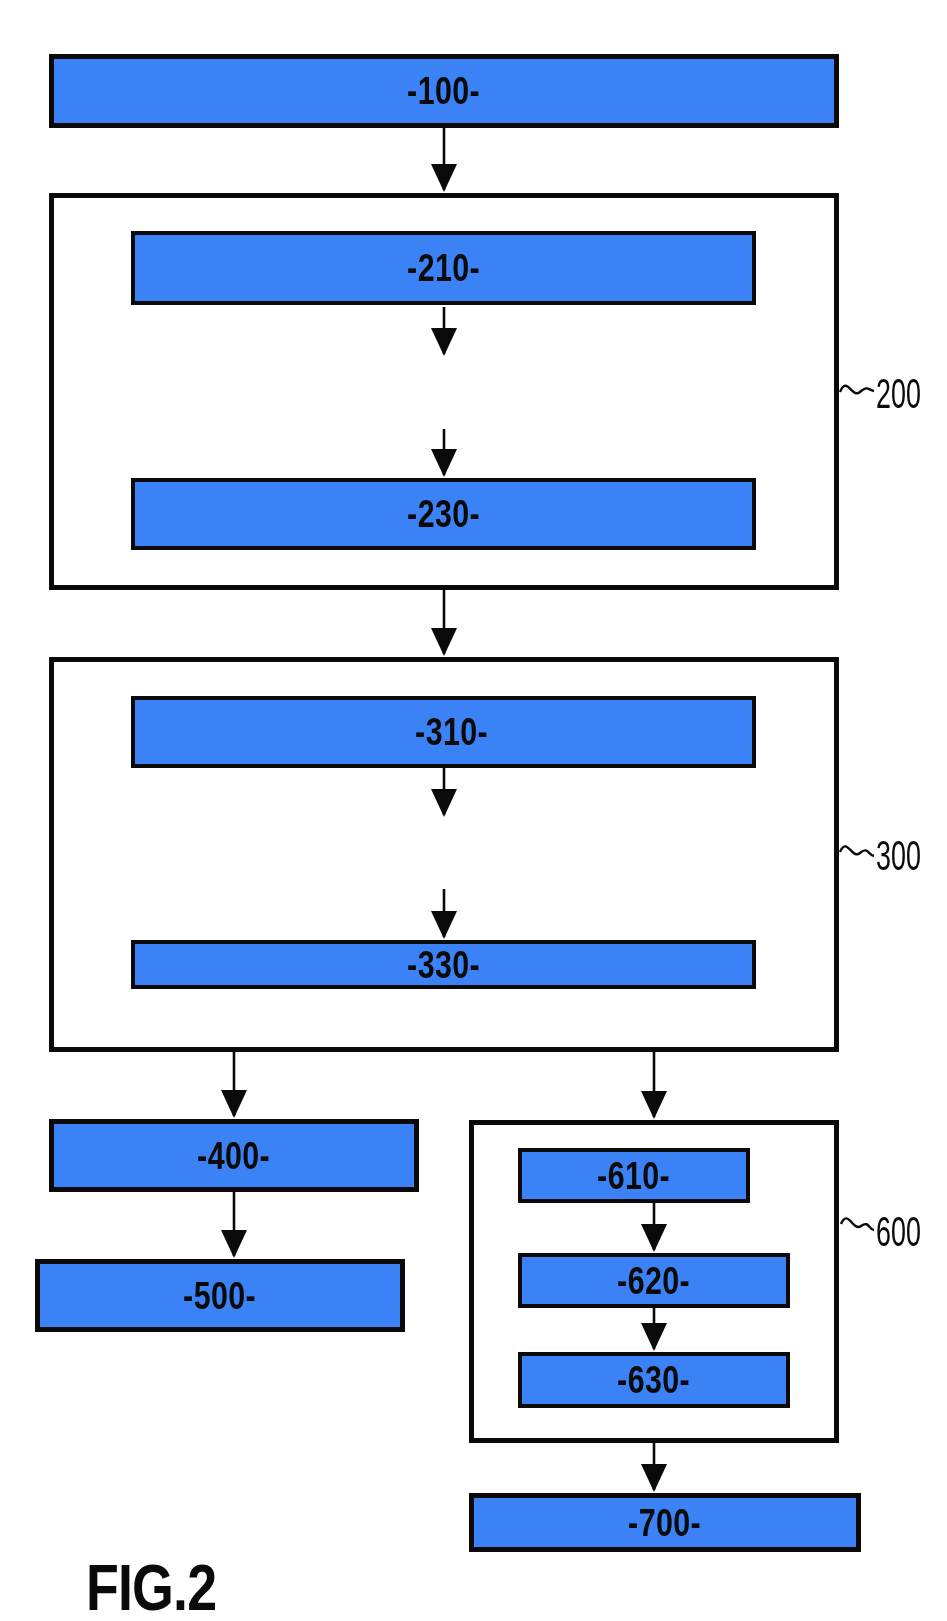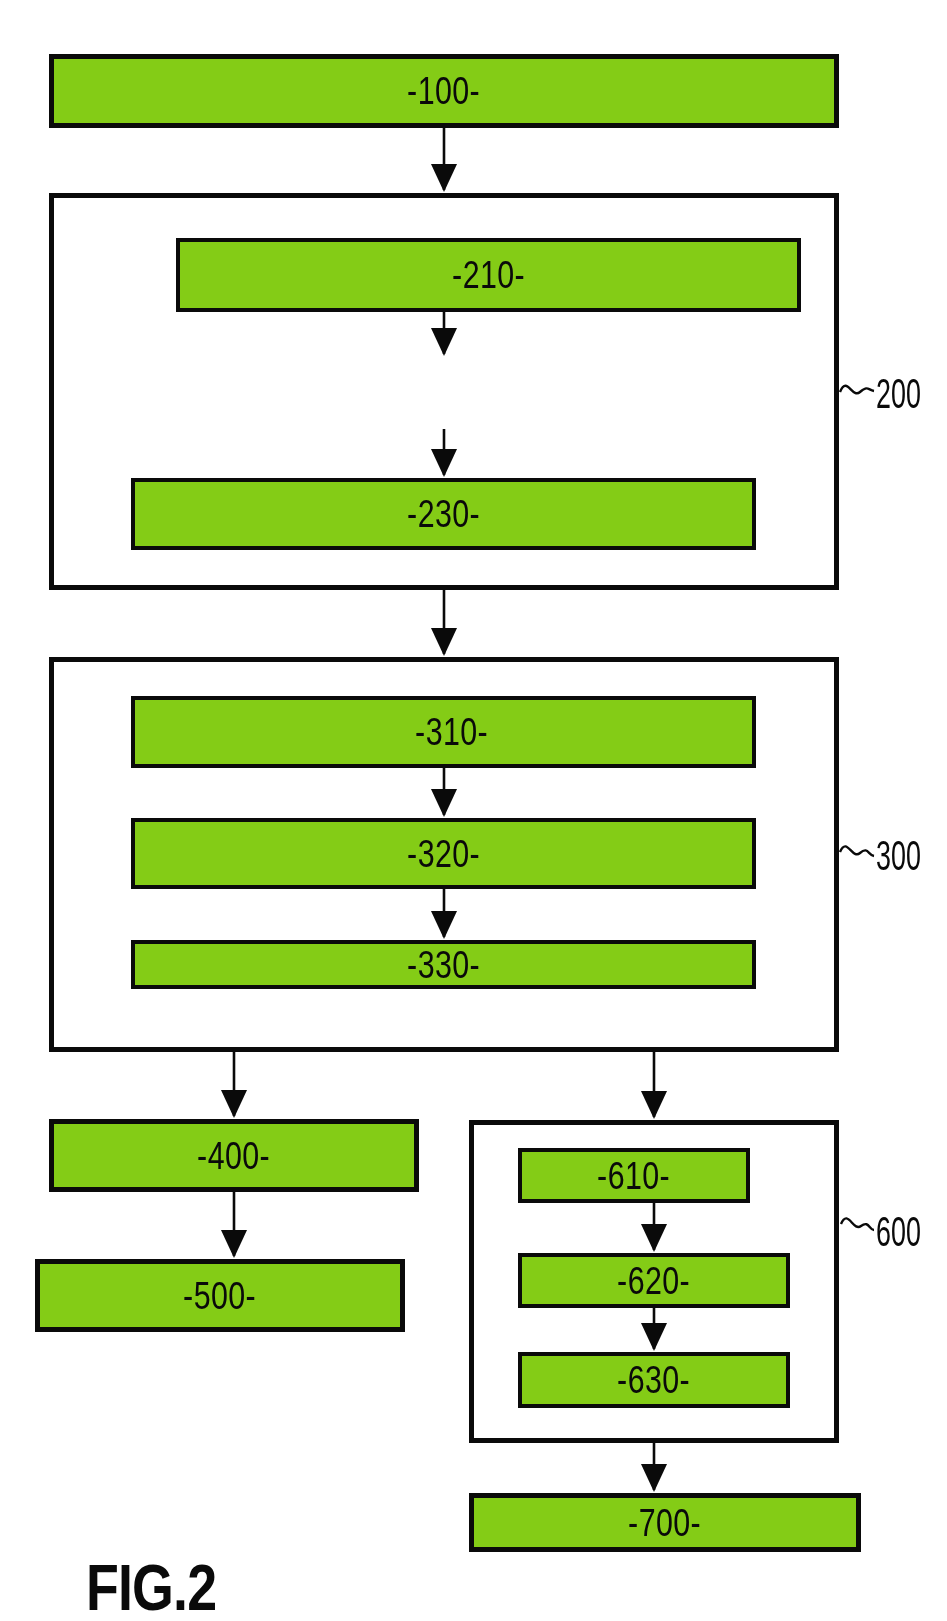--- a/index.html
+++ b/index.html
@@ -15,21 +15,21 @@
   .box {
     position: absolute;
     box-sizing: border-box;
     background: #ffffff;
     border: 4px solid #0a0a0a;
     display: flex;
     align-items: center;
     justify-content: center;
   }
   .box.outer { border-width: 5px; background: transparent; }
-  .box.leaf  { background: #84cc16; }
+  .box.leaf  { background: #3b82f6; font-weight: bold; }
   .lbl {
     display: inline-block;
     font-size: 38px;
     line-height: 1;
     white-space: nowrap;
     transform: scaleX(0.80);
     letter-spacing: 0.5px;
     color: #0a0a0a;
   }
   .ref {
@@ -121,34 +121,31 @@
     <path class="leader" d="M840,392 C847,375 852,399 860,392 S868,390 874,391"></path>
     <path class="leader" d="M840,852 C847,836 852,860 860,853 S868,855 874,856"></path>
     <path class="leader" d="M841,1224 C848,1208 853,1232 861,1226 S869,1230 874,1230"></path>
   </svg>
 
   <div class="box outer leaf" style="left:49px; top:54px; width:790px; height:74px;">
     <span class="lbl">-100-</span>
   </div>
 
   <div class="box outer" style="left:49px; top:193px; width:790px; height:397px;"></div>
-  <div class="box leaf" style="left:131px; top:238px; width:625px; height:74px;margin-left:45px;">
+  <div class="box leaf" style="left:131px; top:231px; width:625px; height:74px;">
     <span class="lbl">-210-</span>
   </div>
   <div class="box leaf" style="left:131px; top:478px; width:625px; height:72px;">
     <span class="lbl">-230-</span>
   </div>
   <div class="ref" style="left:876px; top:371px;">200</div>
 
   <div class="box outer" style="left:49px; top:657px; width:790px; height:395px;"></div>
   <div class="box leaf" style="left:131px; top:696px; width:625px; height:72px;padding-left:16px;">
     <span class="lbl">-310-</span>
-  </div>
-  <div class="box leaf" style="left:131px; top:818px; width:625px; height:71px;">
-    <span class="lbl">-320-</span>
   </div>
   <div class="box leaf" style="left:131px; top:940px; width:625px; height:49px;">
     <span class="lbl">-330-</span>
   </div>
   <div class="ref" style="left:876px; top:833px;">300</div>
 
   <div class="box outer leaf" style="left:49px; top:1119px; width:370px; height:73px;">
     <span class="lbl">-400-</span>
   </div>
   <div class="box outer leaf" style="left:35px; top:1259px; width:370px; height:73px;text-align:right;">

